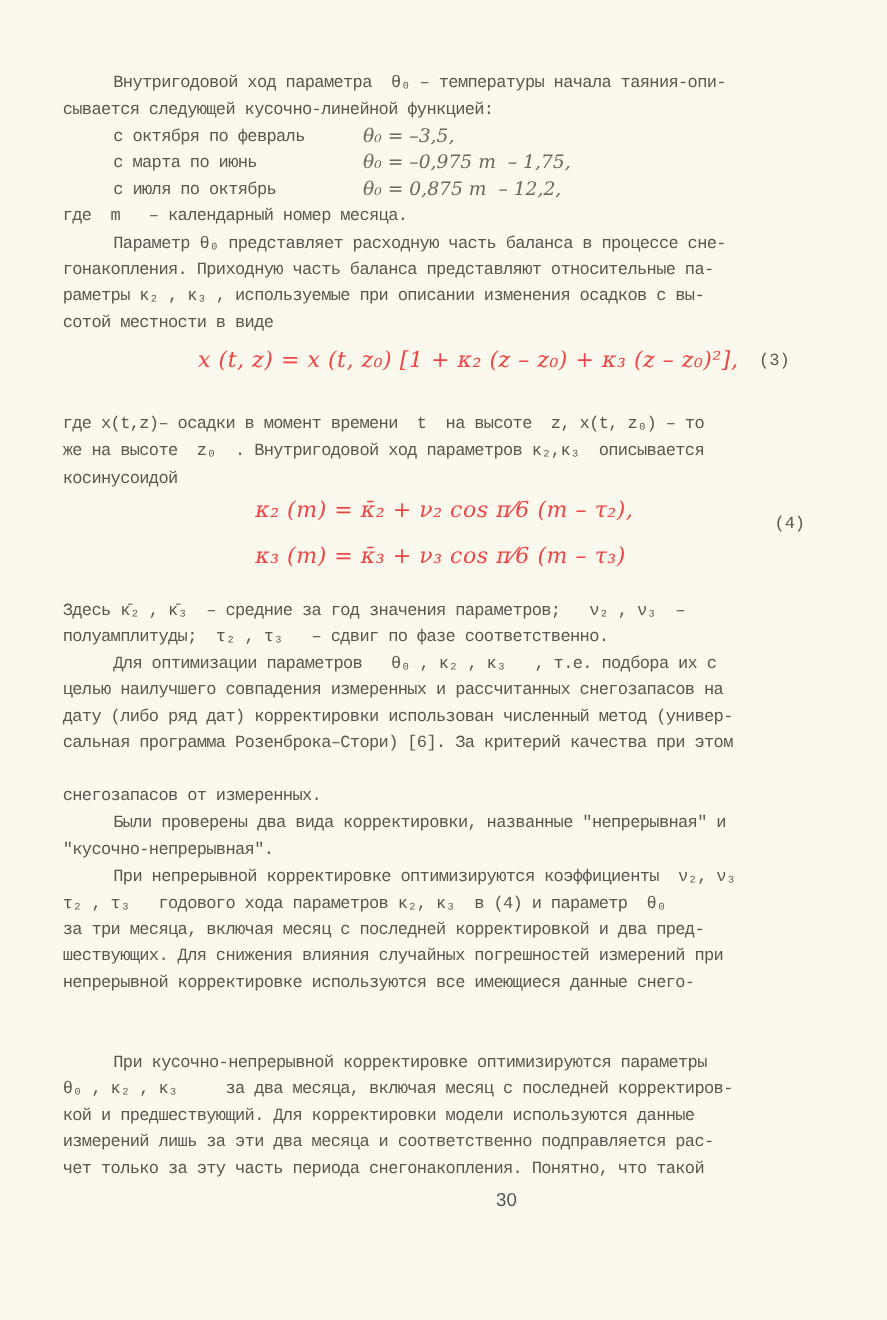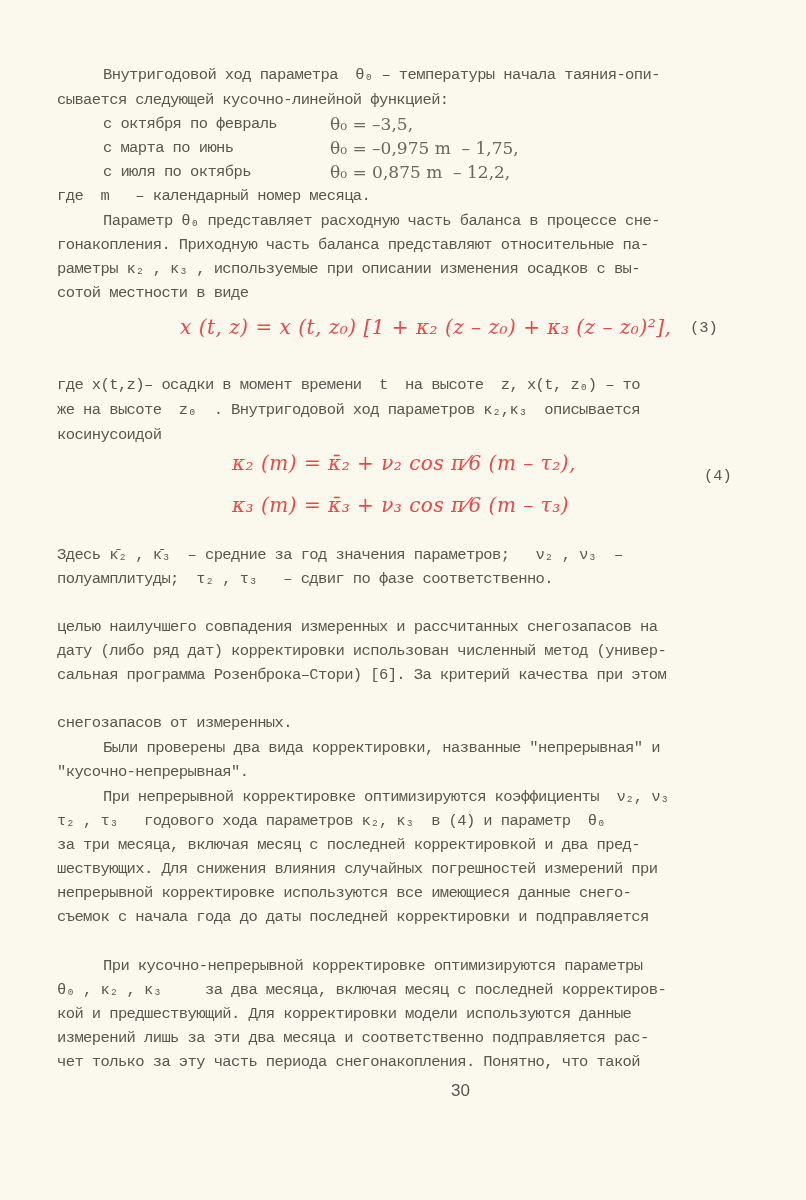--- a/index.html
+++ b/index.html
@@ -12,21 +12,21 @@
   }
   .page { position: absolute; left: 0; top: 1px; width: 806px; height: 1200px; }
   .line {
     position: absolute; left: 57px; white-space: pre;
     font-size: 15.5px; line-height: 20px; letter-spacing: -0.6px;
     transform-origin: left center;
   }
   .ind { left: 103px; }
   .m {
     font-family: "DejaVu Serif", "Liberation Serif", serif;
-    color: #6a6660; font-size: 17px; letter-spacing: 0;
+    font-style: italic; color: #6a6660; font-size: 17px; letter-spacing: 0;
   }
   .formula {
     position: absolute; white-space: pre;
     font-family: "DejaVu Serif", "Liberation Serif", serif;
     font-style: italic; color: #ef4444; font-size: 20px; letter-spacing: 0.5px;
   }
   .eqnum { position: absolute; font-size: 15.5px; color: #5a5650; }
   .pagenum {
     position: absolute; left: 403px; top: 1080px;
     font-family: "Liberation Sans", sans-serif; font-size: 17px; color: #555; margin-left: 48px;
@@ -59,32 +59,32 @@
   <div class="line" style="top:374px">где x(t,z)– осадки в момент времени  t  на высоте  z, x(t, z₀) – то</div>
   <div class="line" style="top:399px">же на высоте  z₀  . Внутригодовой ход параметров κ₂,κ₃  описывается</div>
   <div class="line" style="top:424px">косинусоидой</div>
 
   <div class="formula" style="left:232px;top:450px">κ₂ (m) = κ̄₂ + ν₂ cos π⁄6 (m – τ₂),</div>
   <div class="formula" style="left:232px;top:492px">κ₃ (m) = κ̄₃ + ν₃ cos π⁄6 (m – τ₃)</div>
   <div class="eqnum" style="left:704px;top:466px">(4)</div>
 
   <div class="line ind" style="top:544px;left:57px">Здесь κ̄₂ , κ̄₃  – средние за год значения параметров;   ν₂ , ν₃  –</div>
   <div class="line" style="top:568px">полуамплитуды;  τ₂ , τ₃   – сдвиг по фазе соответственно.</div>
+  <div class="line ind" style="top:592px">Для оптимизации параметров   θ₀ , κ₂ , κ₃   , т.е. подбора их с</div>
   <div class="line" style="top:616px">целью наилучшего совпадения измеренных и рассчитанных снегозапасов на</div>
   <div class="line" style="top:640px">дату (либо ряд дат) корректировки использован численный метод (универ-</div>
   <div class="line" style="top:664px">сальная программа Розенброка–Стори) [6]. За критерий качества при этом</div>
   <div class="line" style="top:712px">снегозапасов от измеренных.</div>
   <div class="line ind" style="top:737px">Были проверены два вида корректировки, названные "непрерывная" и</div>
   <div class="line" style="top:761px">"кусочно-непрерывная".</div>
   <div class="line ind" style="top:786px">При непрерывной корректировке оптимизируются коэффициенты  ν₂, ν₃</div>
   <div class="line" style="top:810px">τ₂ , τ₃   годового хода параметров κ₂, κ₃  в (4) и параметр  θ₀</div>
   <div class="line" style="top:834px">за три месяца, включая месяц с последней корректировкой и два пред-</div>
   <div class="line" style="top:858px">шествующих. Для снижения влияния случайных погрешностей измерений при</div>
   <div class="line" style="top:882px">непрерывной корректировке используются все имеющиеся данные снего-</div>
-  <div class="line" style="top:906px">съемок с начала года до даты последней корректировки и подправляется</div>
   <div class="line ind" style="top:955px">При кусочно-непрерывной корректировке оптимизируются параметры</div>
   <div class="line" style="top:979px">θ₀ , κ₂ , κ₃     за два месяца, включая месяц с последней корректиров-</div>
   <div class="line" style="top:1003px">кой и предшествующий. Для корректировки модели используются данные</div>
   <div class="line" style="top:1027px">измерений лишь за эти два месяца и соответственно подправляется рас-</div>
   <div class="line" style="top:1051px">чет только за эту часть периода снегонакопления. Понятно, что такой</div>
 
   <div class="pagenum">30</div>
 </div>
 
 </body></html>

